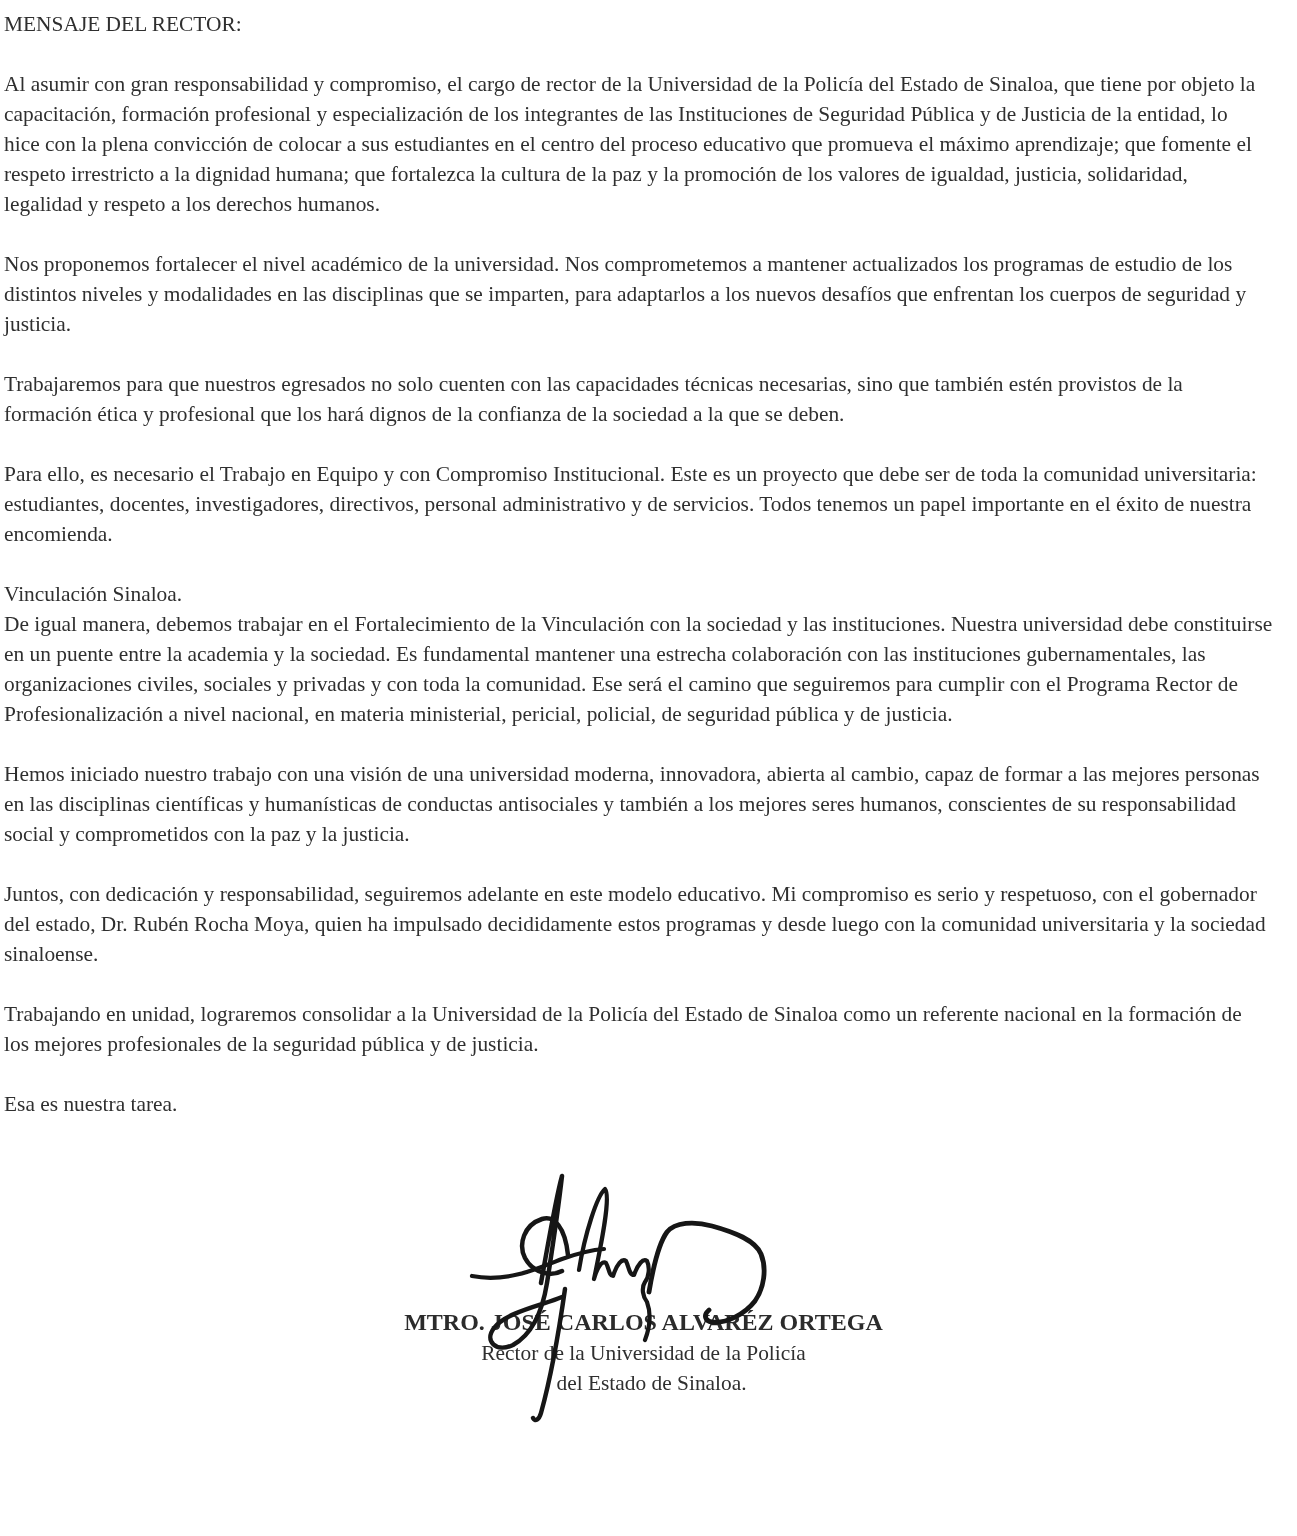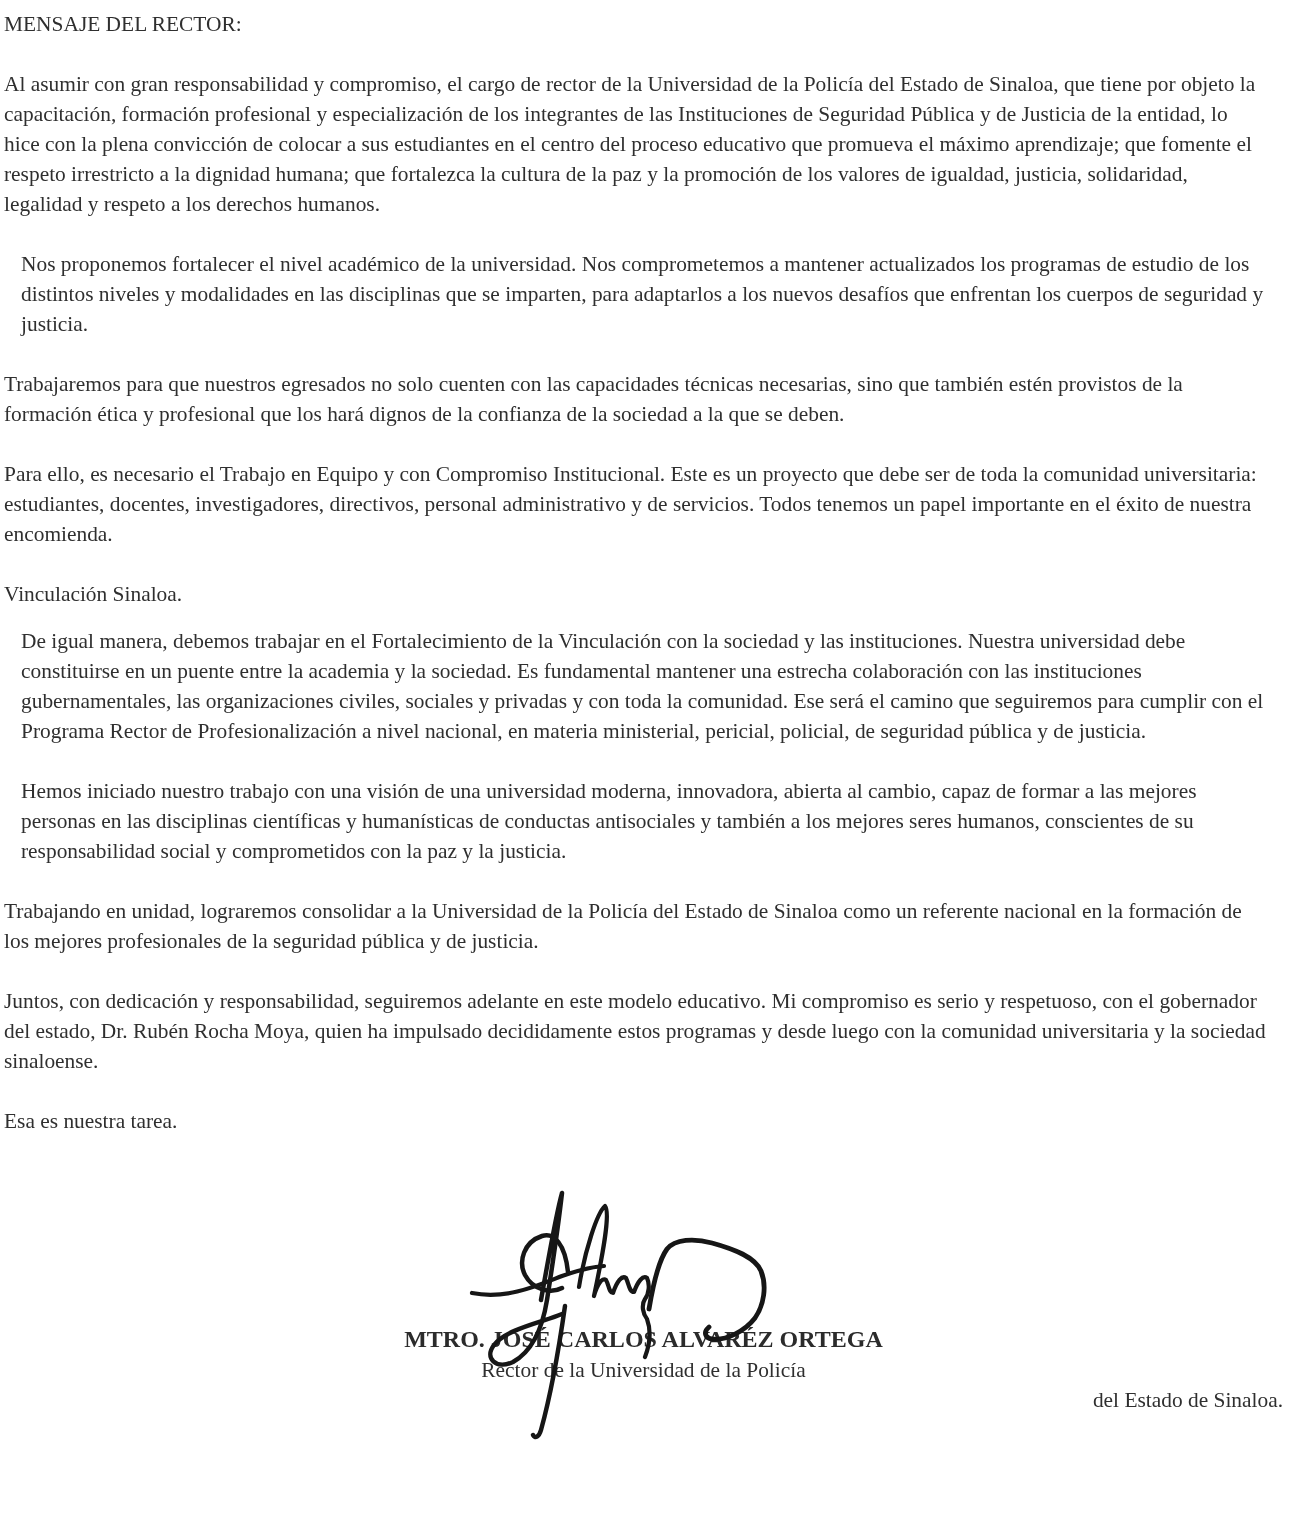--- a/index.html
+++ b/index.html
@@ -23,21 +23,21 @@
     font-weight: normal;
     margin: 0;
   }
   .para {
     margin: 0 16px 30px 0;
   }
   .block {
     margin: 0 0 30px 0;
   }
   .block .para {
-    margin: 17px;
+    margin: 0;
   }
   
   .sig {
     position: relative;
     height: 300px;
     margin-top: 6px;
     text-align: center;
   }
   .scrawl {
     position: absolute;
@@ -62,25 +62,24 @@
     top: 189px;
     left: 0;
     width: 100%;
     font-size: 21.4px;
     line-height: 30px;
     text-align: center;
   }
   .sig-role2 {
     position: absolute;
     top: 219px;
-    left: 0;
+    left: 8px;
     width: 100%;
     font-size: 21.4px;
     line-height: 30px;
-    text-align: right;
   }
 </style>
 </head>
 <body>
 
 <div class="doc">
 
   <div class="heading block">MENSAJE DEL RECTOR:</div>
 
   <p class="para">Al asumir con gran responsabilidad y compromiso, el cargo de rector de la Universidad de la Policía del Estado de Sinaloa, que tiene por objeto la capacitación, formación profesional y especialización de los integrantes de las Instituciones de Seguridad Pública y de Justicia de la entidad, lo hice con la plena convicción de colocar a sus estudiantes en el centro del proceso educativo que promueva el máximo aprendizaje; que fomente el respeto irrestricto a la dignidad humana; que fortalezca la cultura de la paz y la promoción de los valores de igualdad, justicia, solidaridad, legalidad y respeto a los derechos humanos.</p>
@@ -95,23 +94,23 @@
 
   <div class="block">
     <div class="heading">Vinculación Sinaloa.</div>
     <p class="para">De igual manera, debemos trabajar en el Fortalecimiento de la Vinculación con la sociedad y las instituciones. Nuestra universidad debe constituirse en un puente entre la academia y la sociedad. Es fundamental mantener una estrecha colaboración con las instituciones gubernamentales, las organizaciones civiles, sociales y privadas y con toda la comunidad. Ese será el camino que seguiremos para cumplir con el Programa Rector de Profesionalización a nivel nacional, en materia ministerial, pericial, policial, de seguridad pública y de justicia.</p>
   </div>
 
   <div class="block">
     <p class="para">Hemos iniciado nuestro trabajo con una visión de una universidad moderna, innovadora, abierta al cambio, capaz de formar a las mejores personas en las disciplinas científicas y humanísticas de conductas antisociales y también a los mejores seres humanos, conscientes de su responsabilidad social y comprometidos con la paz y la justicia.</p>
   </div>
 
+  <p class="para">Juntos, con dedicación y responsabilidad, seguiremos adelante en este modelo educativo. Mi compromiso es serio y respetuoso, con el gobernador del estado, Dr. Rubén Rocha Moya, quien ha impulsado decididamente estos programas y desde luego con la comunidad universitaria y la sociedad sinaloense.</p>
+
   <p class="para">Trabajando en unidad, lograremos consolidar a la Universidad de la Policía del Estado de Sinaloa como un referente nacional en la formación de los mejores profesionales de la seguridad pública y de justicia.</p>
-
-  <p class="para">Juntos, con dedicación y responsabilidad, seguiremos adelante en este modelo educativo. Mi compromiso es serio y respetuoso, con el gobernador del estado, Dr. Rubén Rocha Moya, quien ha impulsado decididamente estos programas y desde luego con la comunidad universitaria y la sociedad sinaloense.</p>
 
   <p class="para">Esa es nuestra tarea.</p>
 
   <div class="sig">
     <svg class="scrawl" width="480" height="300" viewBox="0 0 480 300" fill="none" stroke="#161616" stroke-linecap="round" stroke-linejoin="round">
 
       <path stroke-width="4.2" d="M70 127 C105 134 137 119 160 110 C174 105 188 101 202 100"></path>
 
       <path stroke-width="4.5" d="M166 106 C163 78 152 66 140 70 C122 76 116 95 123 109 C131 124 149 128 160 122"></path>
 

